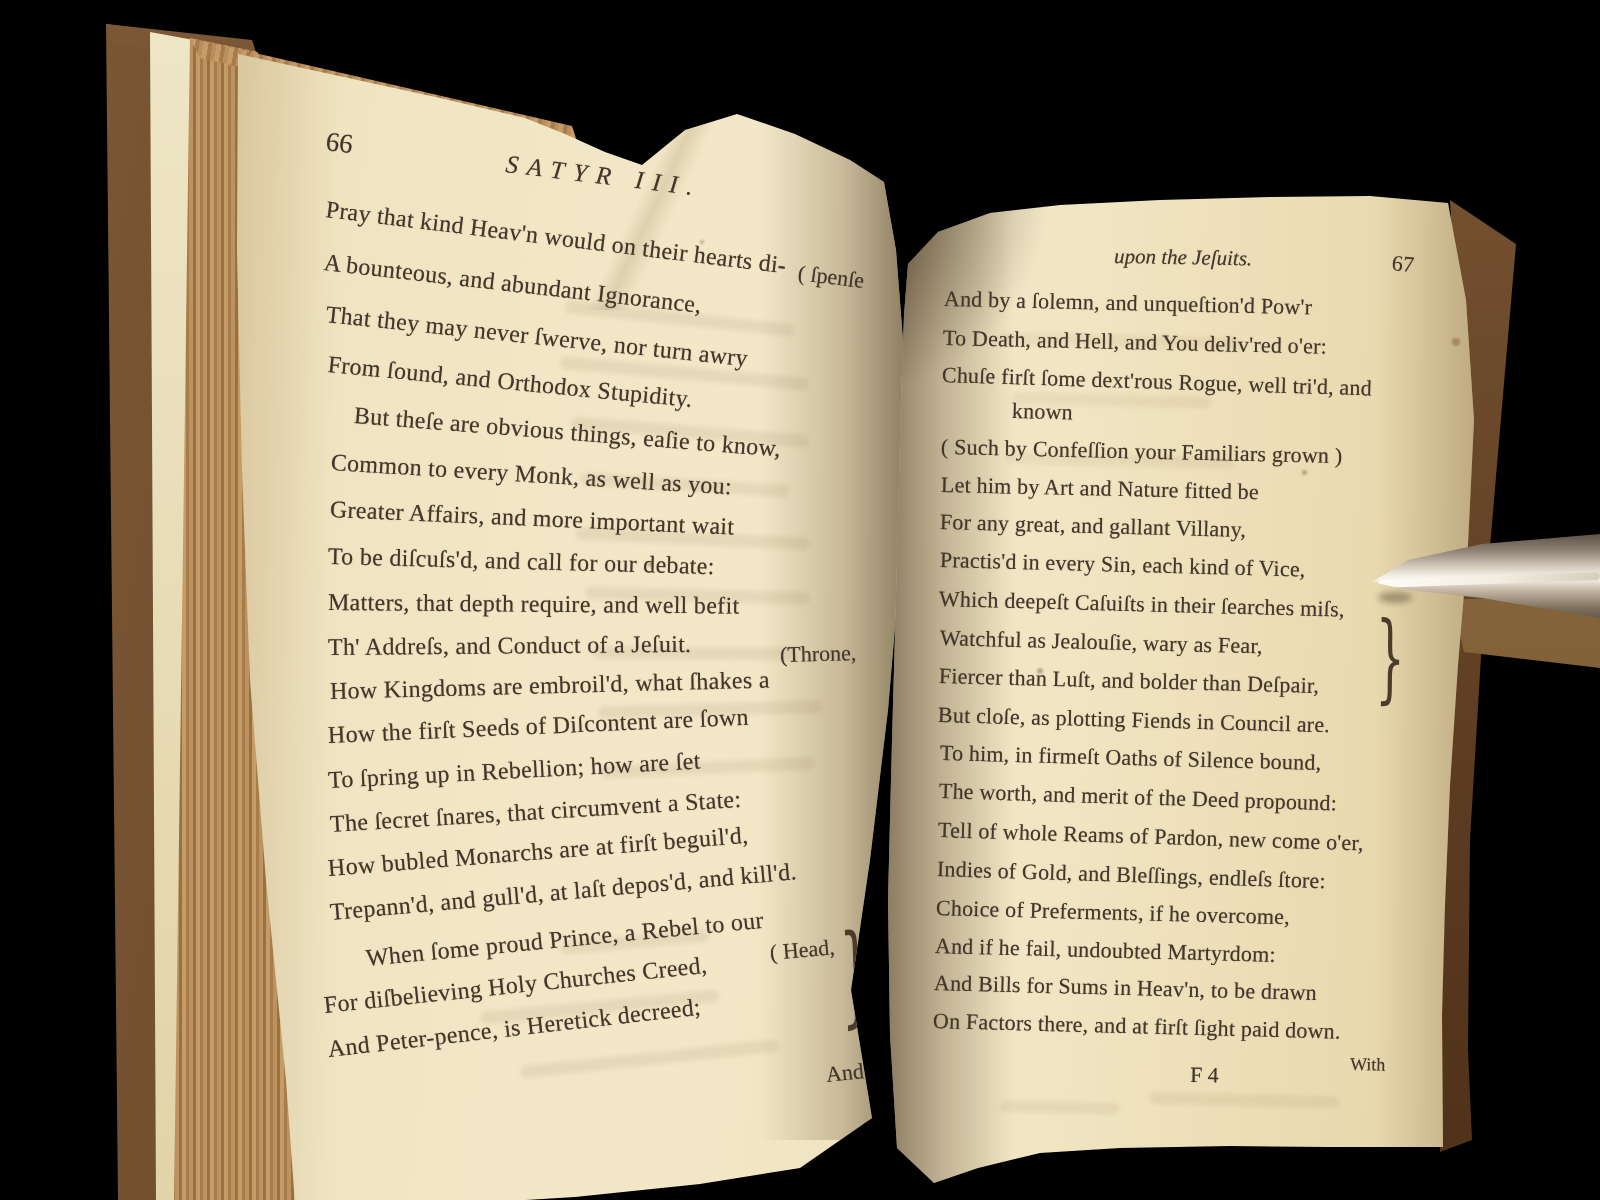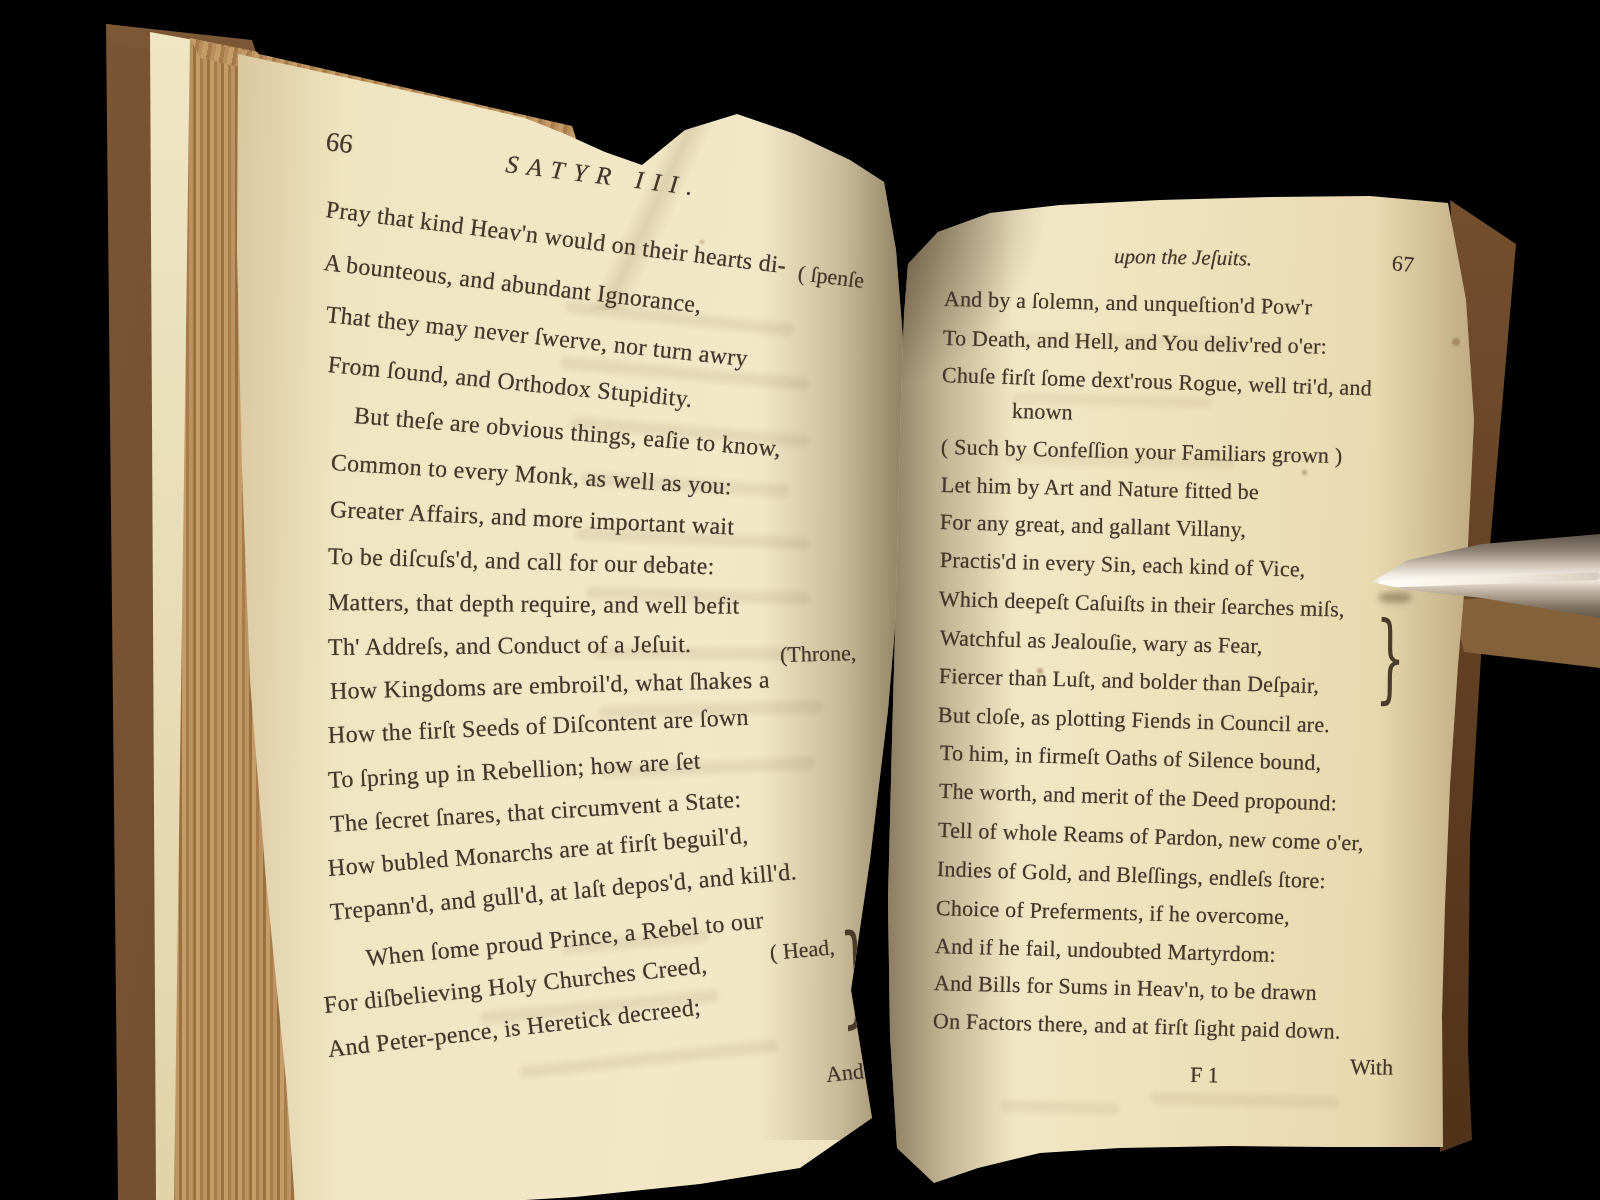--- a/index.html
+++ b/index.html
@@ -153,22 +153,22 @@
     <div class="pr-line" style="left:940px;top:740px;transform:rotate(1.5deg);">To him, in firmeſt Oaths of Silence bound,</div>
     <div class="pr-line" style="left:939px;top:778px;transform:rotate(1.8deg);">The worth, and merit of the Deed propound:</div>
     <div class="pr-line" style="left:938px;top:817px;transform:rotate(1.8deg);">Tell of whole Reams of Pardon, new come o'er,</div>
     <div class="pr-line" style="left:937px;top:856px;transform:rotate(1.8deg);">Indies of Gold, and Bleſſings, endleſs ſtore:</div>
     <div class="pr-line" style="left:936px;top:895px;transform:rotate(1.5deg);">Choice of Preferments, if he overcome,</div>
     <div class="pr-line" style="left:935px;top:933px;transform:rotate(1.5deg);">And if he fail, undoubted Martyrdom:</div>
     <div class="pr-line" style="left:934px;top:970px;transform:rotate(1.5deg);">And Bills for Sums in Heav'n, to be drawn</div>
     <div class="pr-line" style="left:933px;top:1008px;transform:rotate(1.5deg);">On Factors there, and at firſt ſight paid down.</div>
 
     <div class="brace" style="left:1376px;top:600px;font-size:44px;transform:scale(1.05,2.2) rotate(1deg);">}</div>
-    <div class="marginal" style="left:1190px;top:1062px;font-size:22px;transform:rotate(1deg);">F 1</div>
-    <div class="marginal" style="left:1350px;top:1054px;font-size:22px;transform:rotate(1deg);">With</div>
+    <div class="marginal" style="left:1190px;top:1062px;font-size:22px;transform:rotate(1deg);">F 4</div>
+    <div class="marginal" style="left:1350px;top:1054px;font-size:18px;transform:rotate(1deg);">With</div>
   </div>
 
   <div class="abs" id="pen-tip-shadow"></div>
   <div class="abs" id="pen">
     <div id="pen-highlight"></div>
   </div>
 
 </div>
 
 </body></html>

